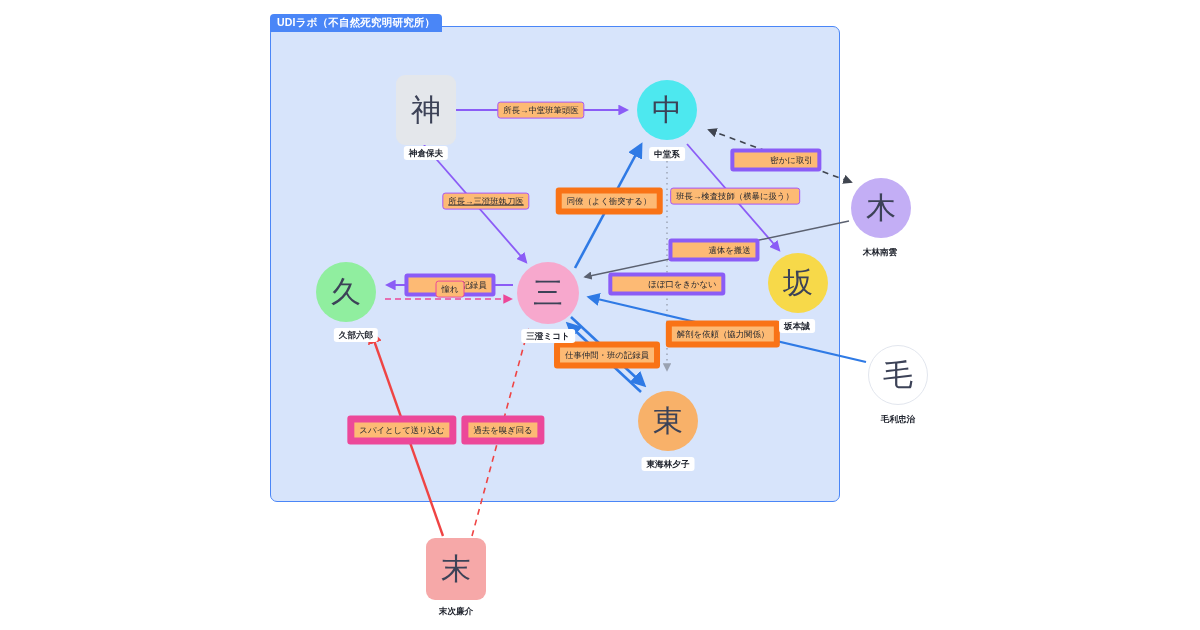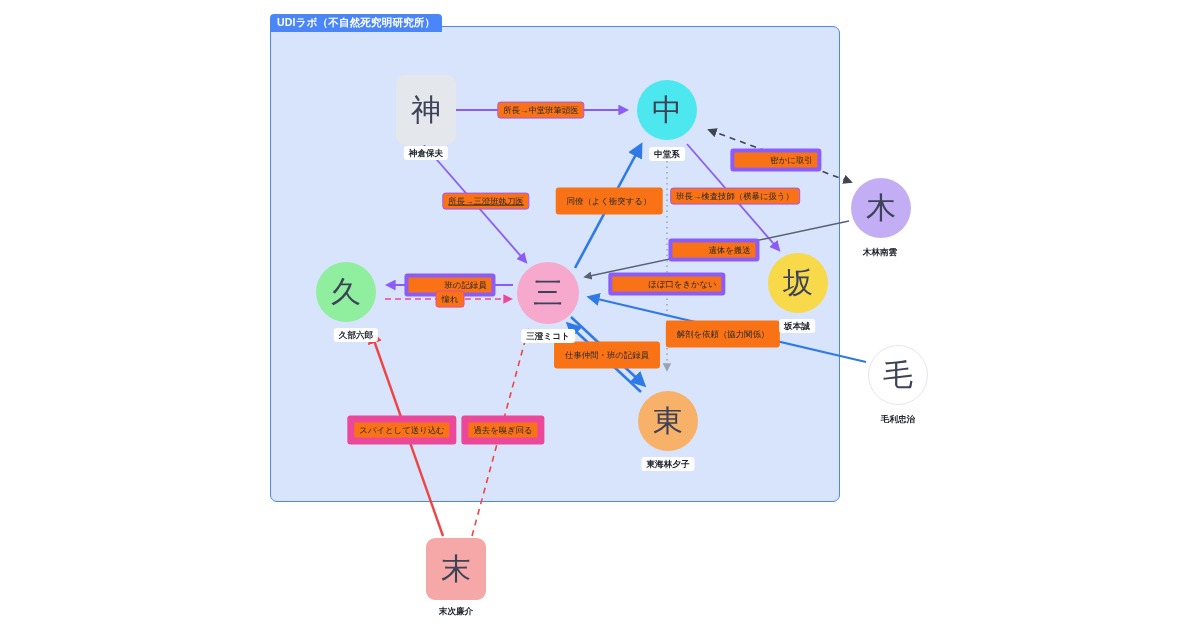--- a/index.html
+++ b/index.html
@@ -78,21 +78,21 @@
     padding: 2.5px 5px;
     border-radius: 3px;
     white-space: nowrap;
     transform: translateX(-50%);
     line-height: 1;
   }
 
   
   .edge-label {
     position: absolute;
-    background: #f97316;
+    background: #fdba74;
     font-size: 8.4px;
     color: #22262f;
     padding: 3px 5px;
     border-radius: 3px;
     white-space: nowrap;
     transform: translate(-50%, -50%);
     line-height: 1.05;
     box-sizing: border-box;
   }
   .edge-label.purple { border: 1px solid #a855f7; }
@@ -163,21 +163,21 @@
   </svg>
 
   <div class="edge-label purple" style="left:541px; top:110px;">所長→中堂班筆頭医</div>
   <div class="edge-label purple" style="left:486px; top:201px;text-decoration:underline;">所長→三澄班執刀医</div>
   <div class="edge-label blue" style="left:609px; top:201px;">同僚（よく衝突する）</div>
   <div class="edge-label plain" style="left:776px; top:160px;">密かに取引</div>
   <div class="edge-label purple" style="left:735px; top:196px;">班長→検査技師（横暴に扱う）</div>
   <div class="edge-label plain" style="left:714px; top:250px;">遺体を搬送</div>
   <div class="edge-label plain" style="left:667px; top:284px;">ほぼ口をきかない</div>
   <div class="edge-label plain" style="left:450px; top:285px;">班の記録員</div>
-  <div class="edge-label pink" style="left:450px; top:299px;">憧れ</div>
+  <div class="edge-label pink" style="left:450px; top:289px;">憧れ</div>
   <div class="edge-label blue" style="left:723px; top:334px;">解剖を依頼（協力関係）</div>
   <div class="edge-label blue" style="left:607px; top:355px;">仕事仲間・班の記録員</div>
   <div class="edge-label red" style="left:402px; top:430px;">スパイとして送り込む</div>
   <div class="edge-label red" style="left:503px; top:430px;">過去を嗅ぎ回る</div>
 
   <div class="node rounded" style="left:396px; top:75px; width:60px; height:70px; background:#e4e7eb;">
     <span class="node-glyph">神</span>
   </div>
   <div class="node-caption" style="left:426px; top:146px;">神倉保夫</div>
 

